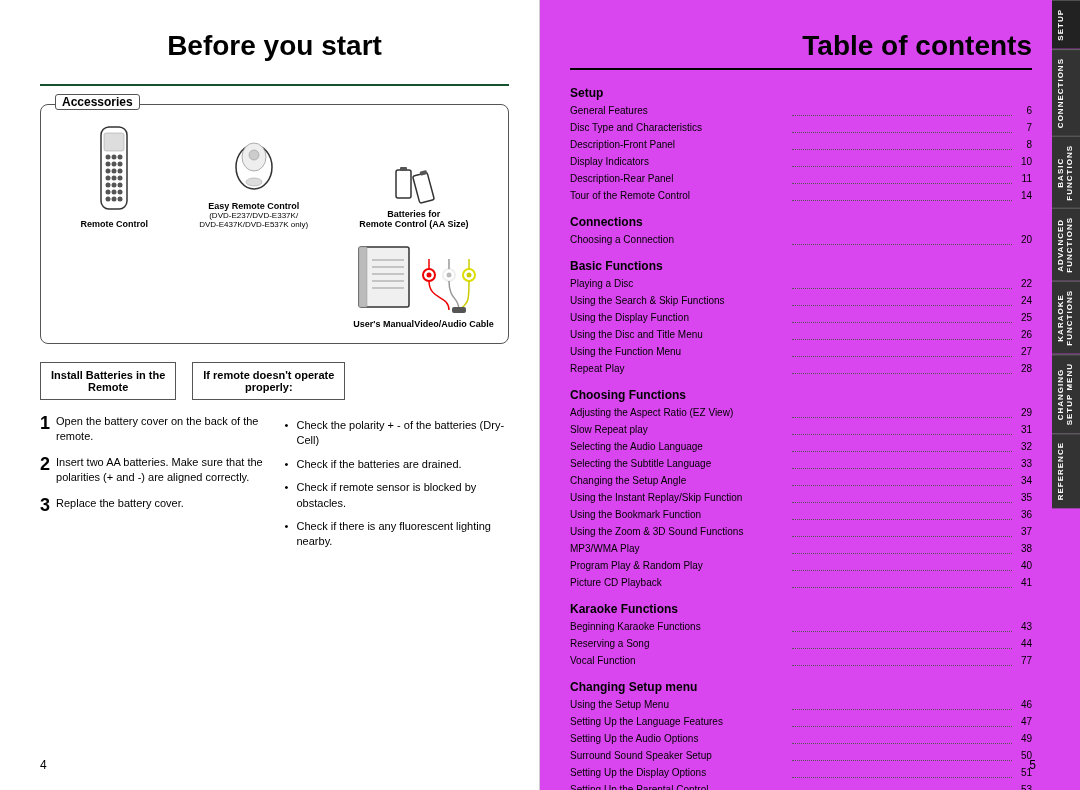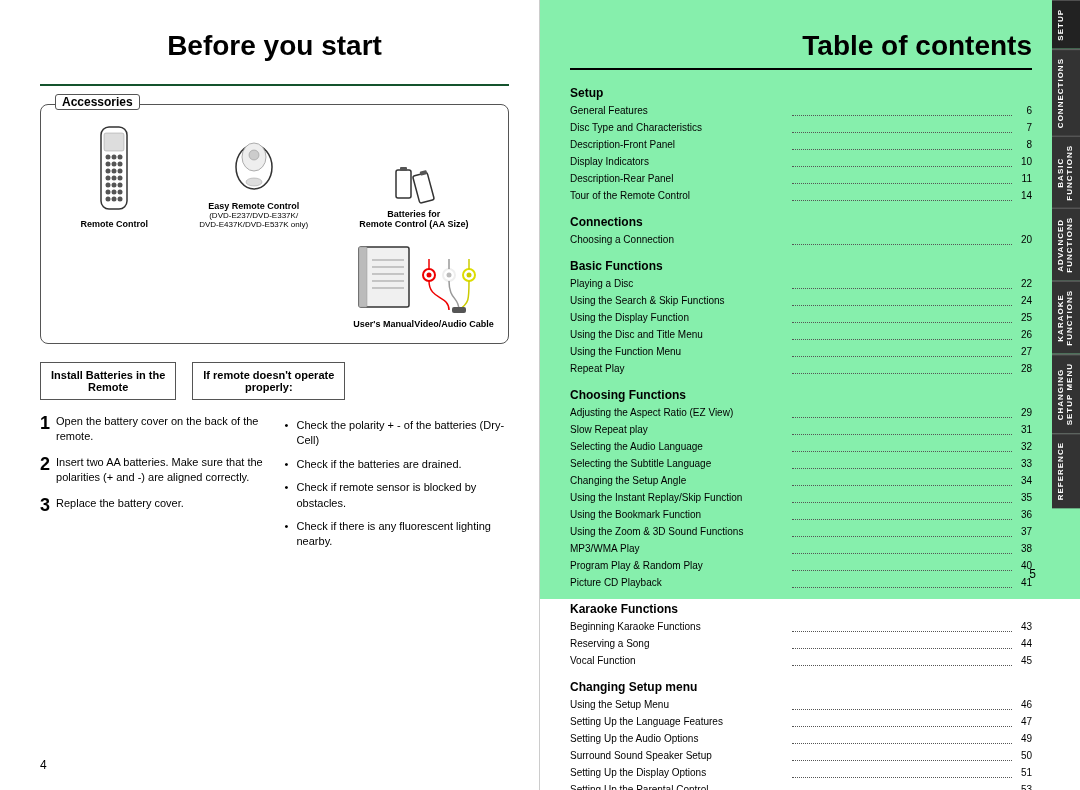--- a/index.html
+++ b/index.html
@@ -177,22 +177,22 @@
     .page-num-left {
       position: absolute;
       bottom: 18px;
       left: 40px;
       font-size: 12px;
     }
 
     
     .right-page {
       width: 540px;
-      height: 599px;
-      background: #86efac;
+      height: 790px;
+      background: #d946ef;
       display: flex;
     }
 
     .toc-content {
       flex: 1;
       padding: 30px 20px 30px 30px;
     }
 
     .right-page-title {
       font-size: 28px;
@@ -549,21 +549,21 @@
             <span class="toc-entry-page">43</span>
           </div>
           <div class="toc-entry">
             <span class="toc-entry-label">Reserving a Song</span>
             <span class="toc-dots"></span>
             <span class="toc-entry-page">44</span>
           </div>
           <div class="toc-entry">
             <span class="toc-entry-label">Vocal Function</span>
             <span class="toc-dots"></span>
-            <span class="toc-entry-page">45</span>
+            <span class="toc-entry-page">77</span>
           </div>
         </div>
         <div class="toc-section">
           <div class="toc-section-title">Changing Setup menu</div>
           <div class="toc-entry">
             <span class="toc-entry-label">Using the Setup Menu</span>
             <span class="toc-dots"></span>
             <span class="toc-entry-page">46</span>
           </div>
           <div class="toc-entry">

